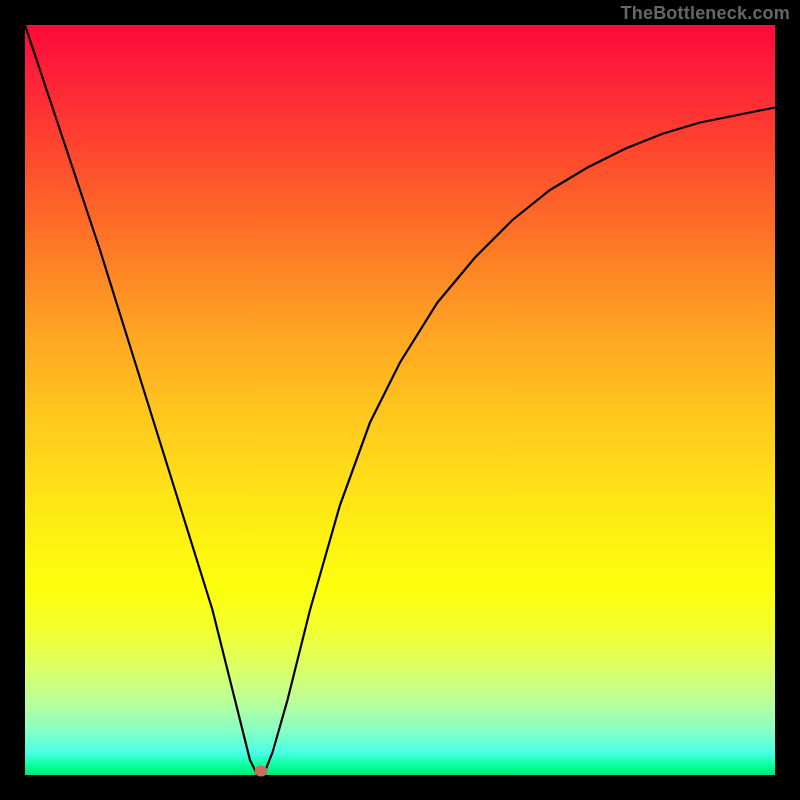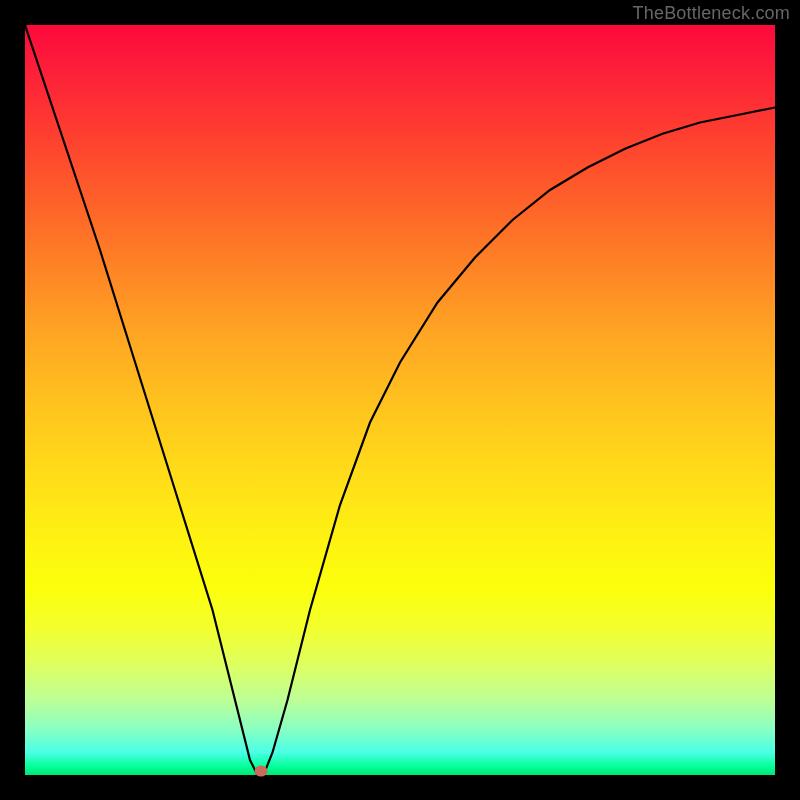--- a/index.html
+++ b/index.html
@@ -42,21 +42,21 @@
       #00ff93 99%,
       #00e676 100%
     );
   }
   .watermark {
     position: absolute;
     top: 3px;
     right: 10px;
     color: #666;
     font-size: 18px;
-    font-weight: 400;
+    font-weight: 700;
     letter-spacing: 0.2px;
   }
   .curve {
     position: absolute;
     top: 25px;
     left: 25px;
     width: 750px;
     height: 750px;
     pointer-events: none;
   }

